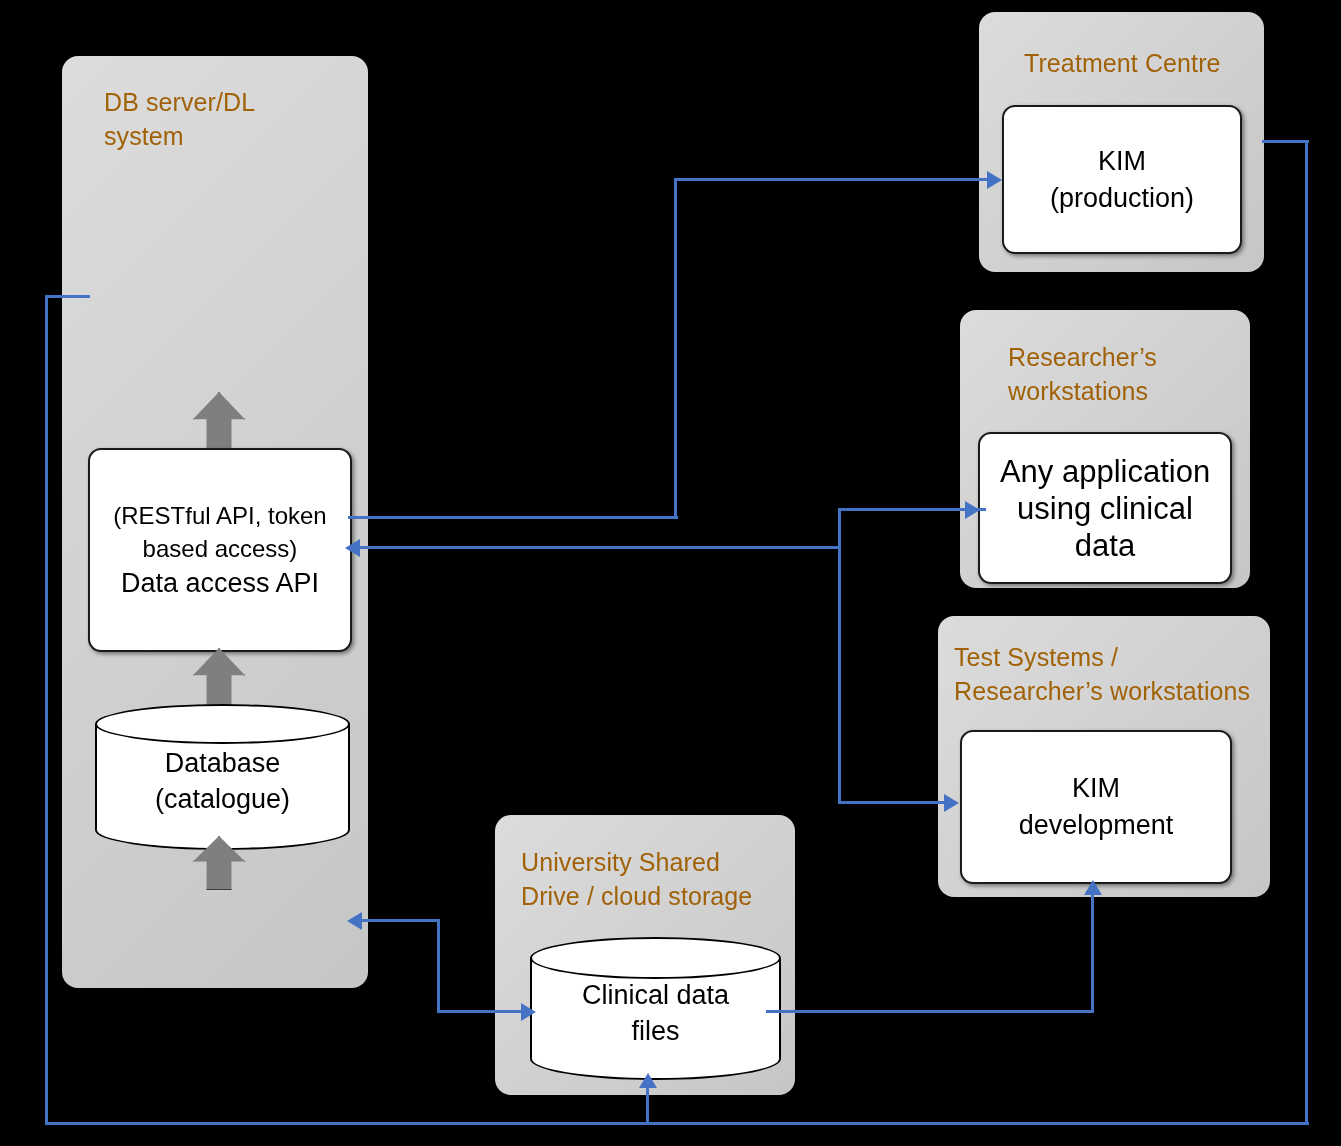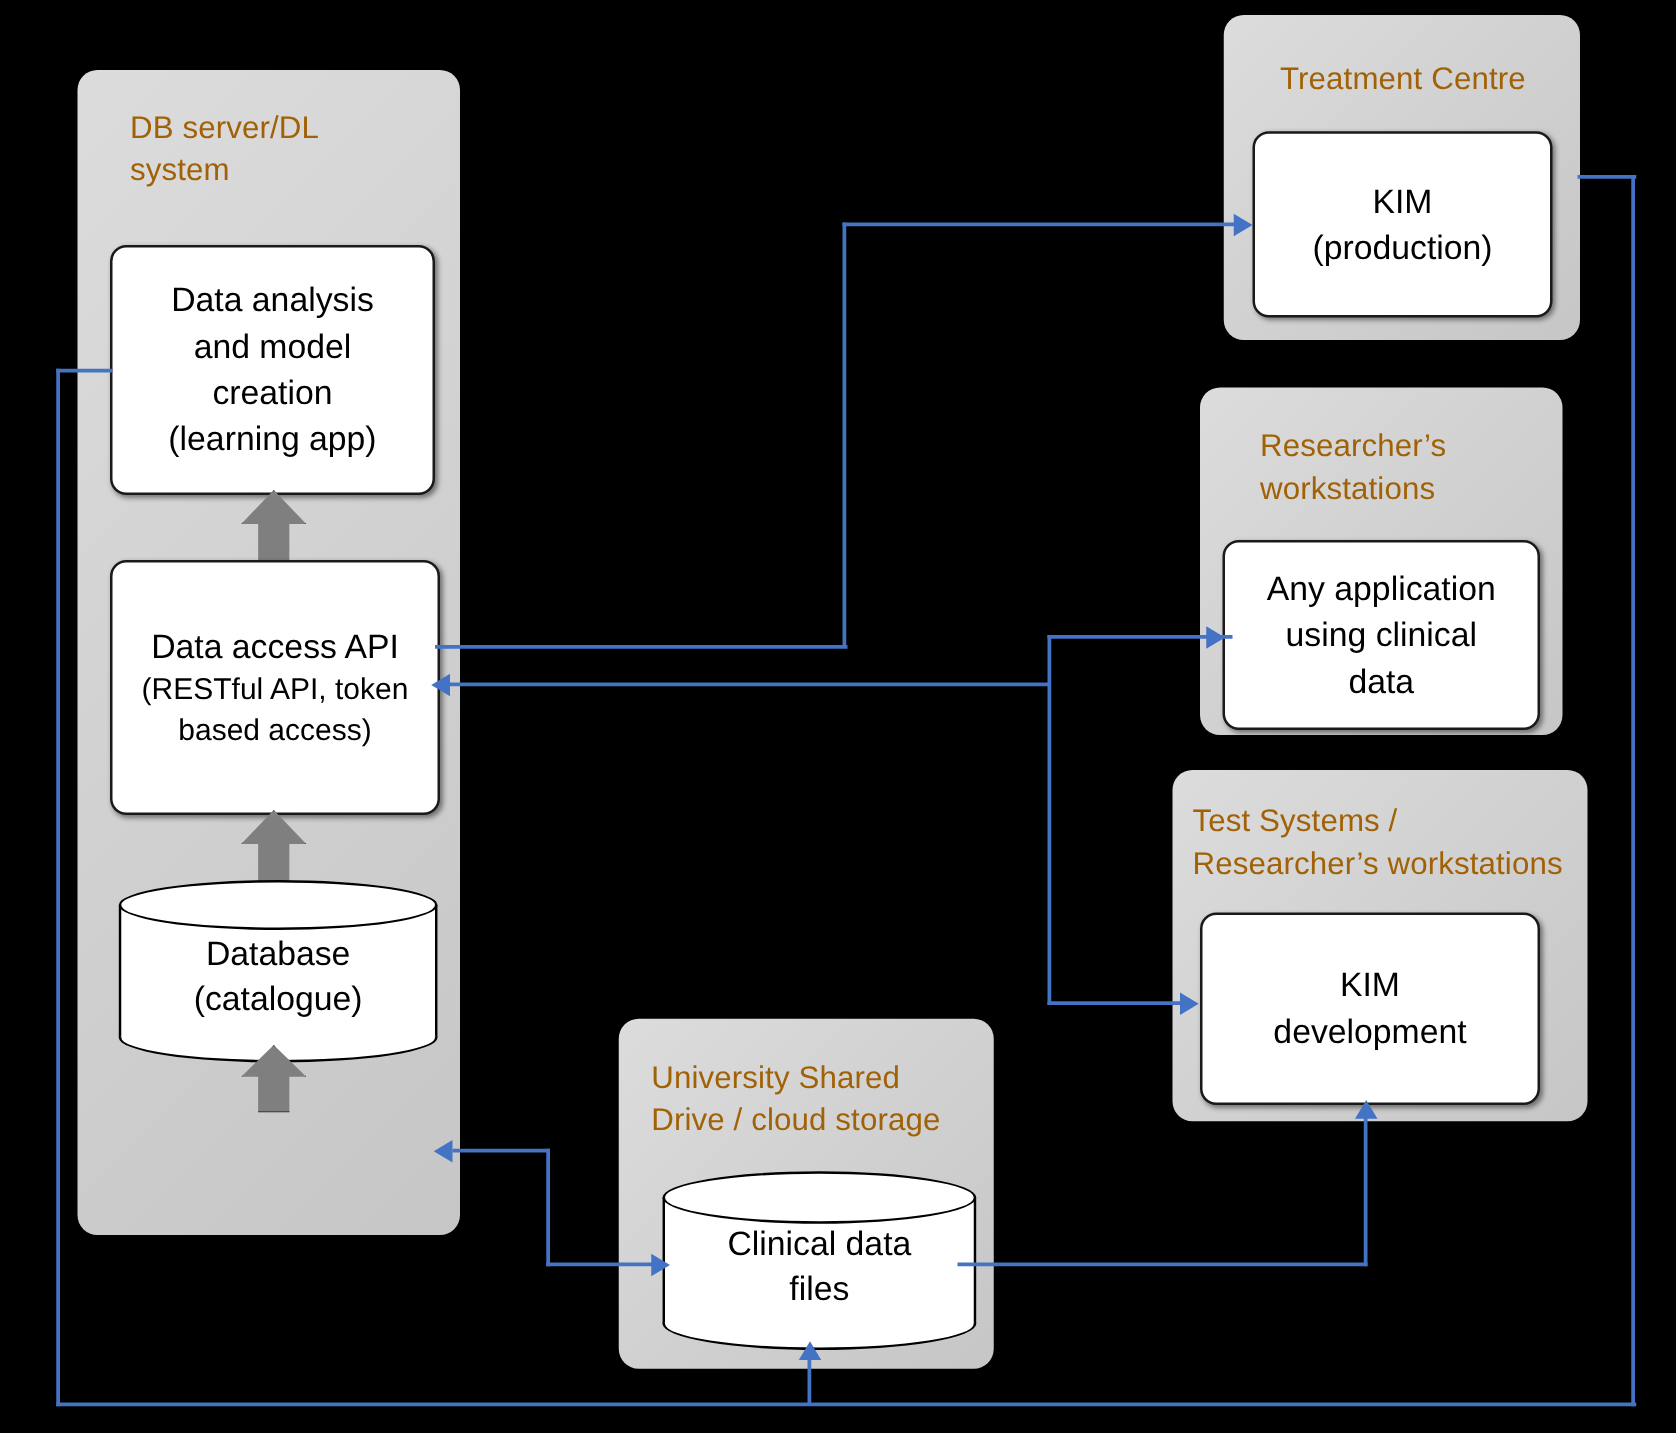--- a/index.html
+++ b/index.html
@@ -47,33 +47,27 @@
 </style>
 </head>
 <body>
 
 <div id="stage">
 
   <div class="panel" style="left:62px;top:56px;width:306px;height:932px;"></div>
   <div class="panel-title" style="left:104px;top:85px;width:250px;">DB server/DL
 system</div>
 
-  <div class="wbox" style="left:88px;top:196px;width:256px;height:196px;font-size:27px;line-height:37px;">
-    <span>Data analysis
-and model
-creation
-(learning app)</span>
-  </div>
 
   <div class="blockarrow" style="left:193px;top:392px;width:50px;height:56px;"></div>
 
   <div class="wbox" style="left:88px;top:448px;width:260px;height:200px;flex-direction:column;">
-    <span style="font-size:27px;line-height:36px;">Data access API</span>
     <span style="font-size:24px;line-height:33px;">(RESTful API, token
 based access)</span>
+    <span style="font-size:27px;line-height:36px;">Data access API</span>
   </div>
 
   <div class="blockarrow" style="left:193px;top:648px;width:50px;height:56px;"></div>
 
   <div class="cyl" style="left:95px;top:704px;width:240px;height:146px;--ry:20px;">
     <div class="body"></div>
     <div class="bot"></div>
     <div class="top"></div>
     <div class="lbl" style="font-size:27px;line-height:36px;">Database
 (catalogue)</div>
@@ -85,21 +79,21 @@
   <div class="panel" style="left:979px;top:12px;width:285px;height:260px;"></div>
   <div class="panel-title" style="left:1024px;top:46px;width:240px;">Treatment Centre</div>
   <div class="wbox" style="left:1002px;top:105px;width:236px;height:145px;font-size:27px;line-height:37px;">
     <span>KIM
 (production)</span>
   </div>
 
   <div class="panel" style="left:960px;top:310px;width:290px;height:278px;"></div>
   <div class="panel-title" style="left:1008px;top:340px;width:240px;">Researcher’s
 workstations</div>
-  <div class="wbox" style="left:978px;top:432px;width:250px;height:148px;font-size:27px;line-height:37px;">
+  <div class="wbox" style="left:978px;top:432px;width:250px;height:148px;font-size:31px;line-height:37px;">
     <span>Any application
 using clinical
 data</span>
   </div>
 
   <div class="panel" style="left:938px;top:616px;width:332px;height:281px;"></div>
   <div class="panel-title" style="left:954px;top:640px;width:320px;">Test Systems /
 Researcher’s workstations</div>
   <div class="wbox" style="left:960px;top:730px;width:268px;height:150px;font-size:27px;line-height:37px;">
     <span>KIM

